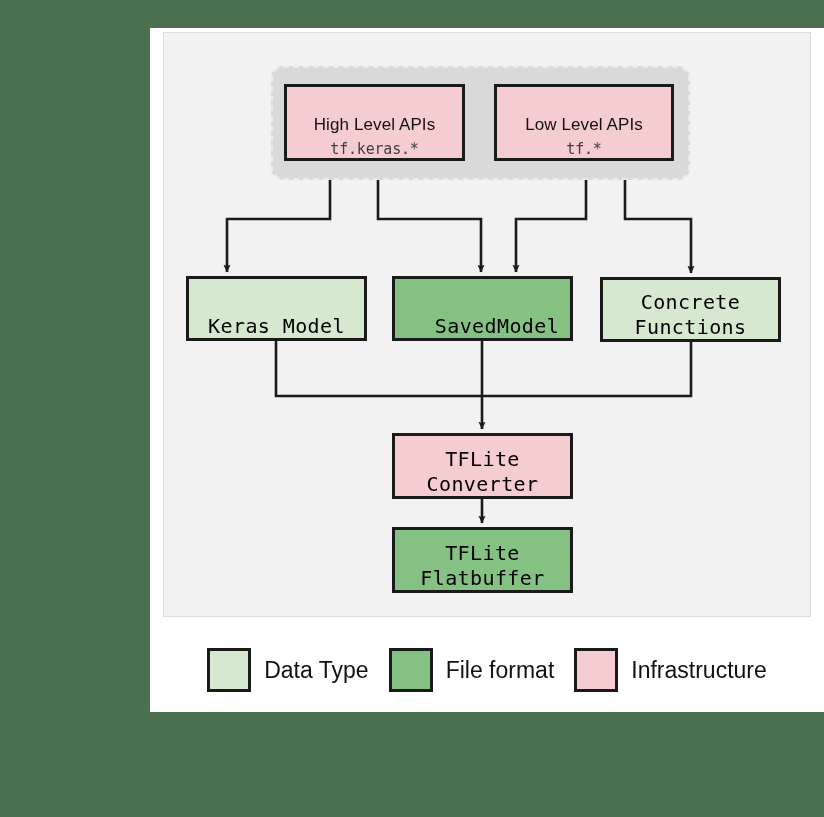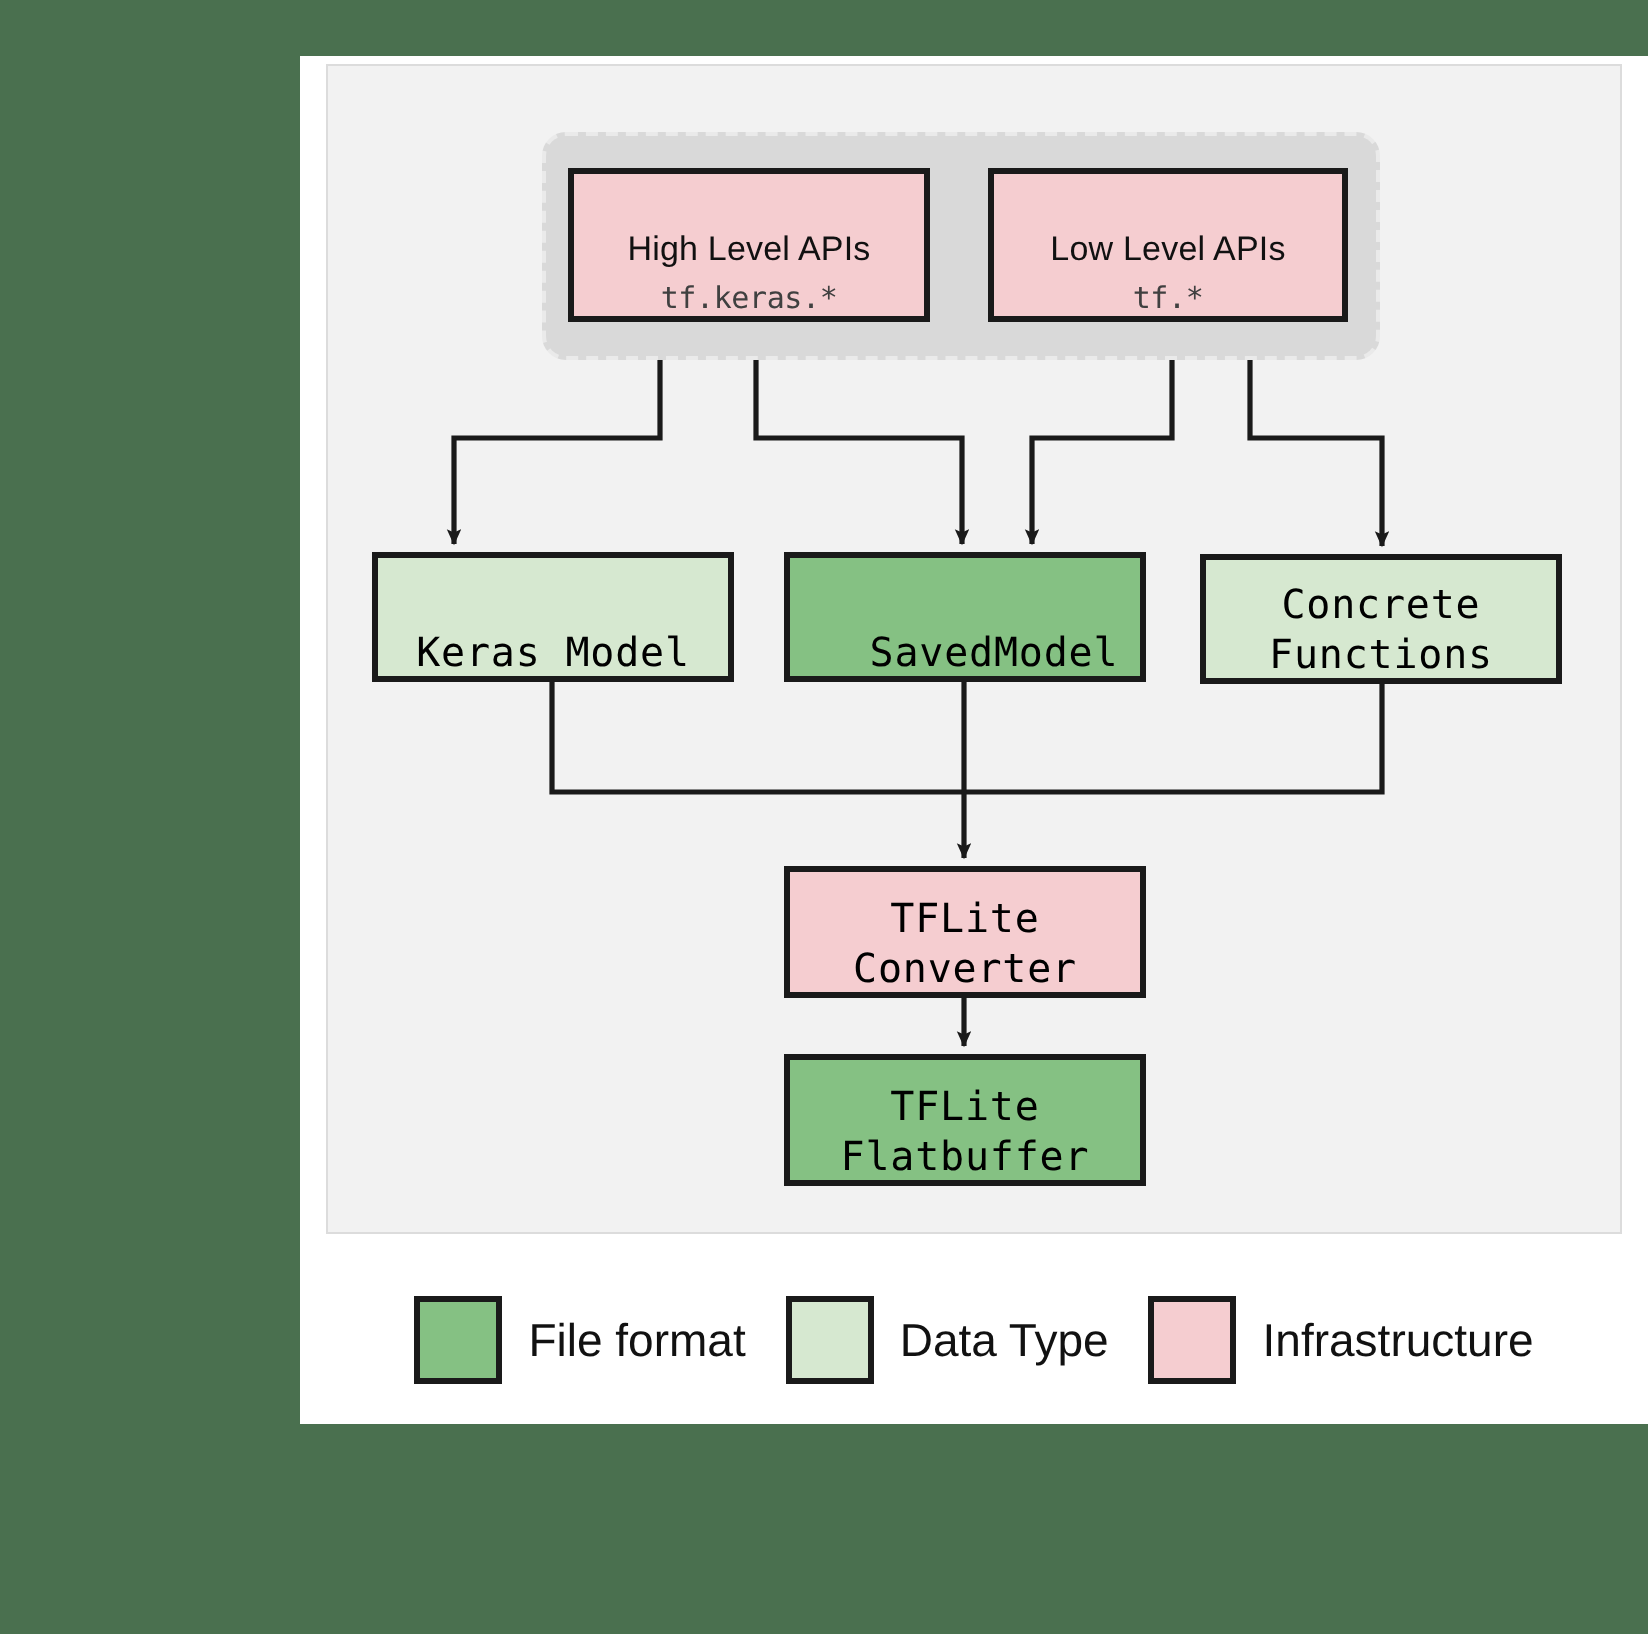--- a/index.html
+++ b/index.html
@@ -194,26 +194,26 @@
 Converter</span>
     </div>
 
     <div id="n-flat" class="node fill-green">
       <span class="mono">TFLite
 Flatbuffer</span>
     </div>
 
     <div id="legend">
       <div class="legend-item">
+        <span class="legend-swatch fill-lgreen"></span>
+        <span class="legend-label">Data Type</span>
+      </div>
+      <div class="legend-item">
         <span class="legend-swatch fill-green"></span>
         <span class="legend-label">File format</span>
-      </div>
-      <div class="legend-item">
-        <span class="legend-swatch fill-lgreen"></span>
-        <span class="legend-label">Data Type</span>
       </div>
       <div class="legend-item">
         <span class="legend-swatch fill-pink"></span>
         <span class="legend-label">Infrastructure</span>
       </div>
     </div>
 
   </div>
 </div>
 

